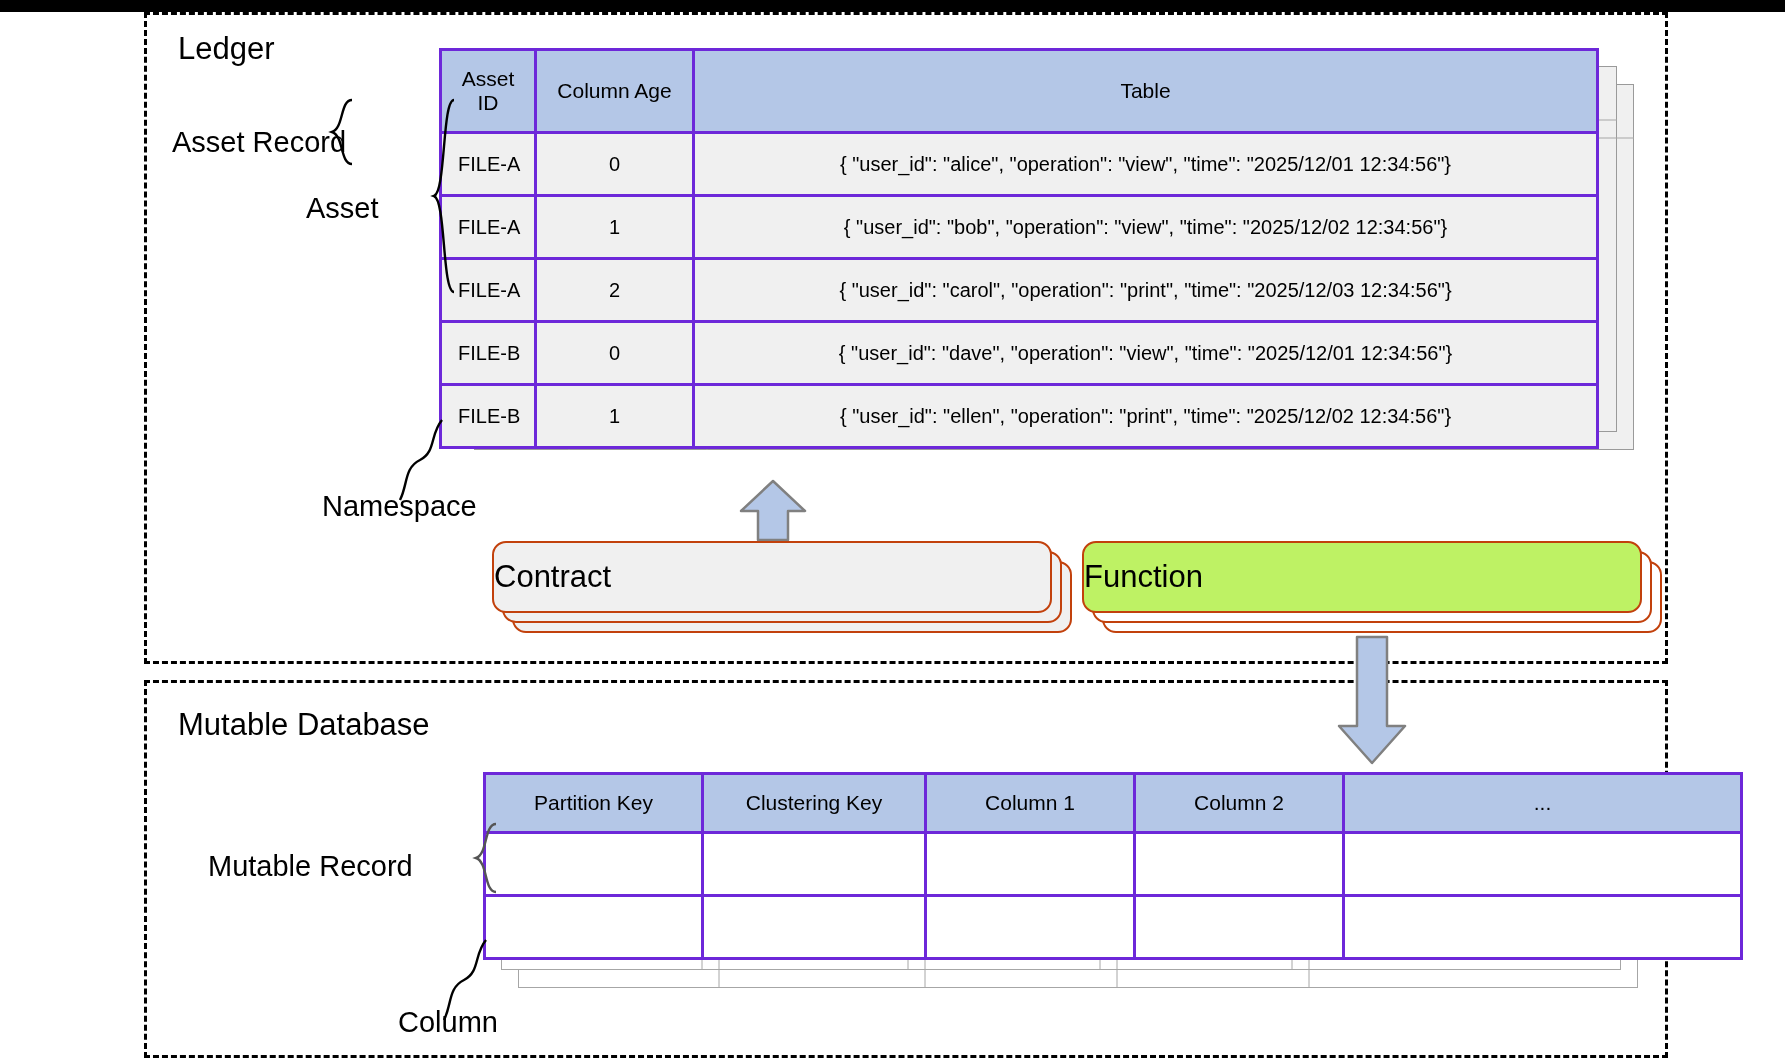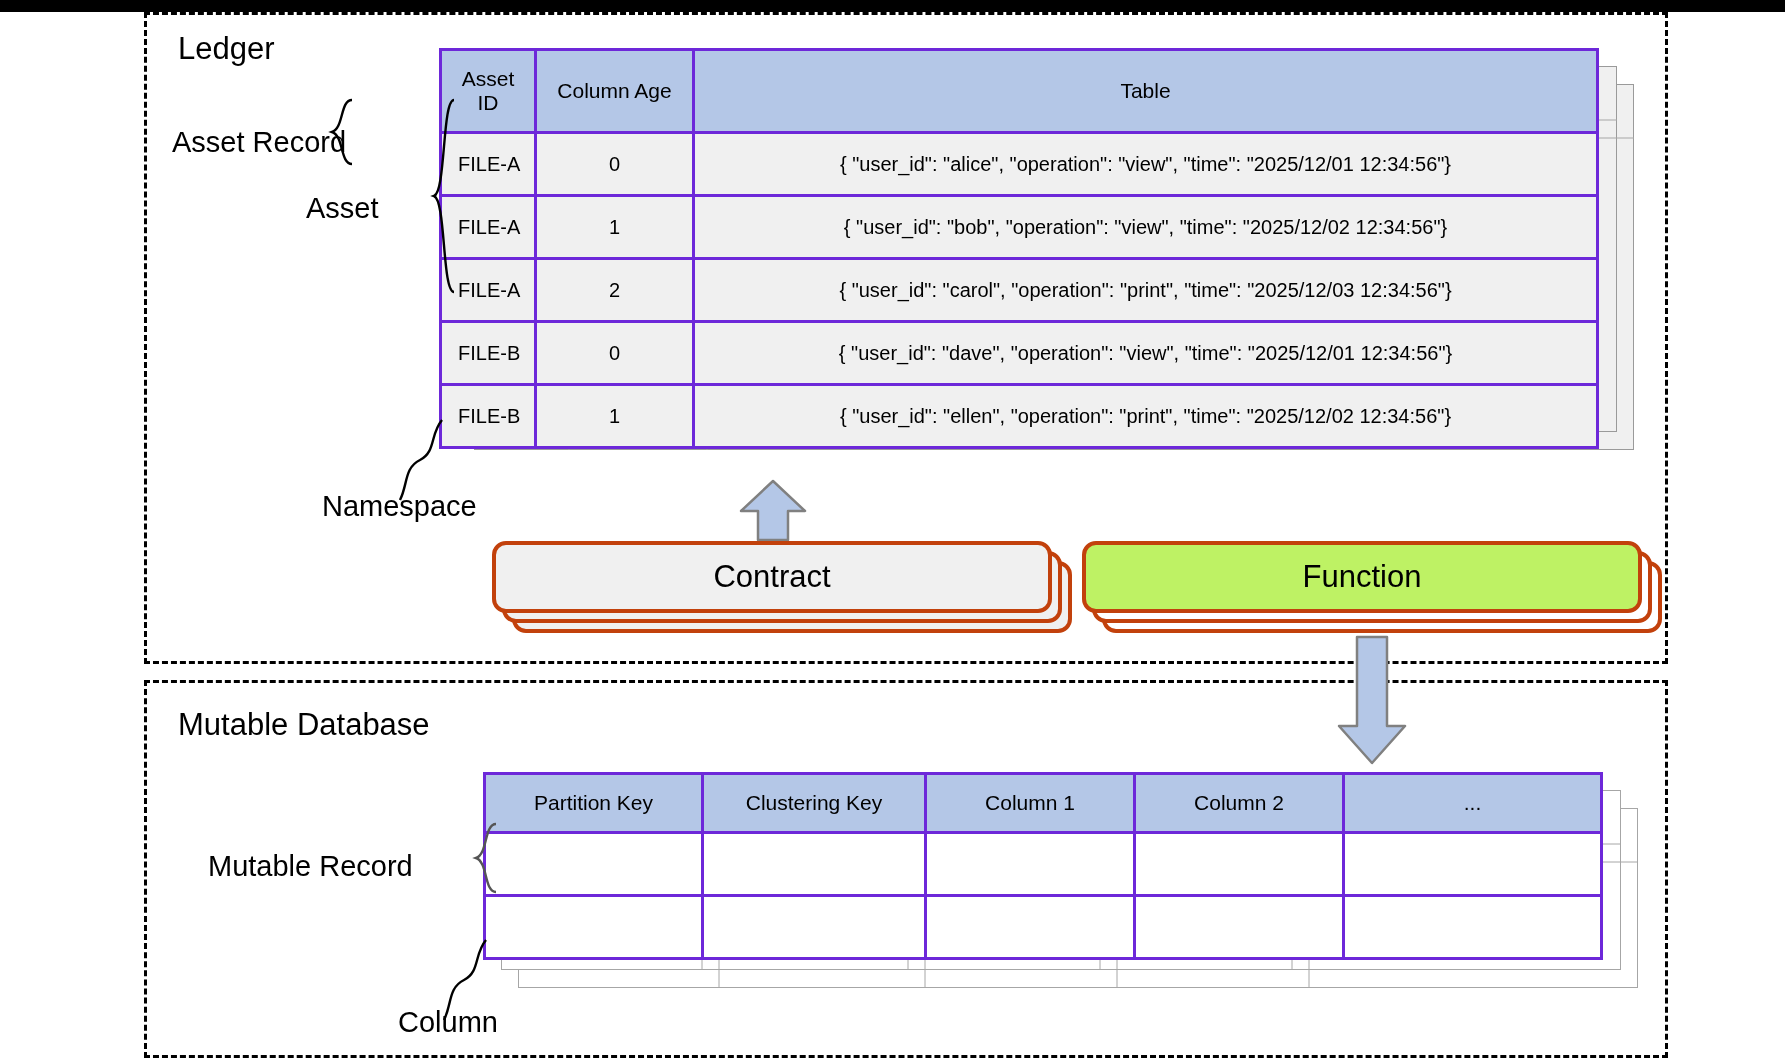--- a/index.html
+++ b/index.html
@@ -24,28 +24,28 @@
   table.grid{border-collapse:collapse;table-layout:fixed;width:100%;height:100%;}
   table.grid td,table.grid th{border:3px solid #6d28d9;box-sizing:border-box;padding:16px;}
   table.grid th{background:#B4C7E7;font-weight:normal;}
 
   #ledger-table{position:absolute;left:0;top:0;width:1160px;height:366px;background:#F0F0F0;}
   #ledger-table th{font-size:21px;height:54px;}
   #ledger-table td{font-size:20px;height:63px;text-align:center;background:#F0F0F0;white-space:nowrap;}
 
   
   #mutable-table-wrap{position:absolute;left:483px;top:772px;width:1120px;height:180px;}
-  #mutable-table{position:absolute;left:0;top:0;width:1120px;height:180px;background:#fff;}
+  #mutable-table{position:absolute;left:0;top:0;width:1260px;height:180px;background:#fff;}
   #mutable-table th{font-size:21px;height:54px;}
   #mutable-table td{font-size:20px;height:63px;text-align:center;background:#fff;}
   .mt-sheet{position:absolute;box-sizing:border-box;border:1px solid #a6a6a6;background:#ffffff;}
 
   
-  .rbox{position:absolute;box-sizing:border-box;border:4px solid #c2410c;border-radius:14px;
-        display:flex;align-items:center;justify-content:center;font-size:31px;}
+  .rbox{position:absolute;box-sizing:border-box;border:2px solid #c2410c;border-radius:14px;
+        display:flex;align-items:center;justify-content:flex-start;font-size:31px;}
 
   
   .brace-label{position:absolute;font-size:29px;white-space:nowrap;line-height:29px;}
   .brace{position:absolute;}
 
   .curve{position:absolute;}
   .arrow{position:absolute;}
 </style>
 </head>
 <body>

